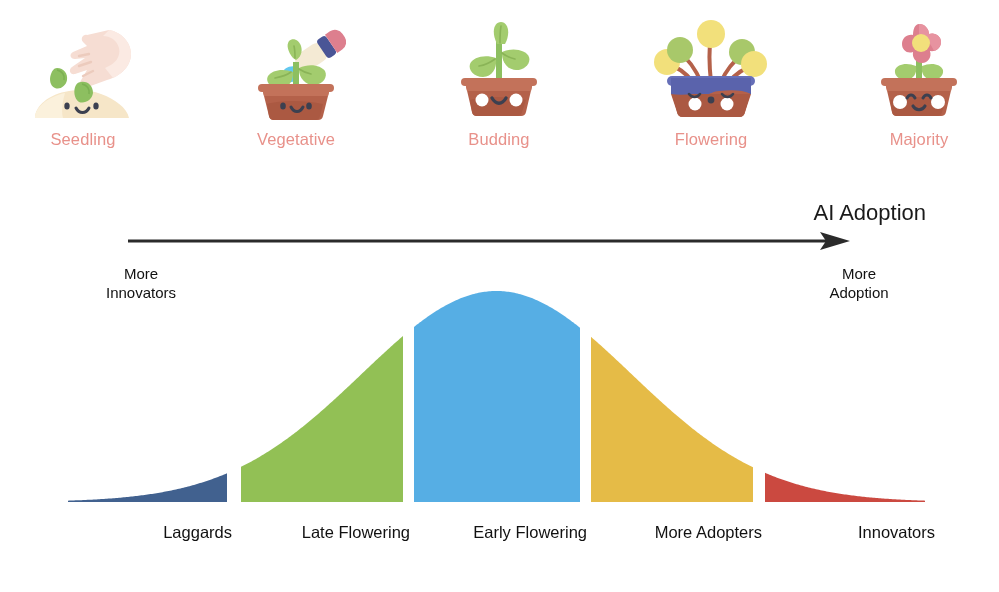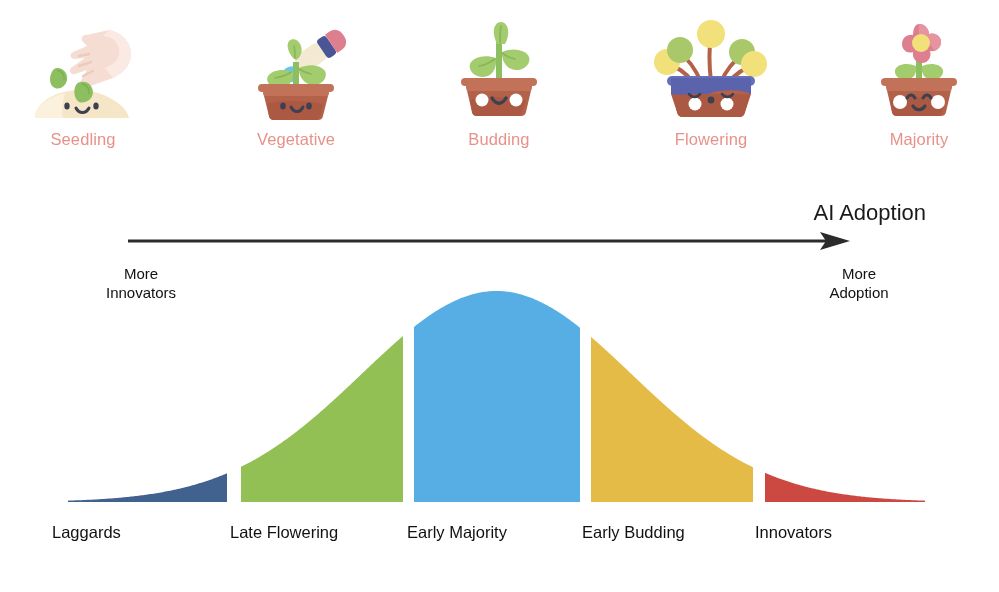--- a/index.html
+++ b/index.html
@@ -40,21 +40,21 @@
   }
   .end-note.left{left:72px;width:138px;}
   .end-note.right{left:790px;width:138px;}
 
   
   .curve{position:absolute;left:0;top:275px;width:999px;height:235px;}
 
   .seg-labels{position:absolute;left:0;top:523px;width:999px;height:32px;}
   .seg-label{
     position:absolute;top:0;
-    font-size:16.5px;color:#111;text-align:left;white-space:nowrap;
+    font-size:16.5px;color:#111;text-align:right;white-space:nowrap;
   }
 </style>
 </head>
 <body>
 
 <div id="stage">
 
   <div class="stage-row">
 
     <div class="growth-stage" id="gs0" style="left: -2px;">
@@ -188,18 +188,18 @@
         <path d="M 241 227 L 241 191.84 L 241.00 191.84 L 242.50 191.10 L 244.00 190.34 L 245.50 189.57 L 247.00 188.79 L 248.50 188.00 L 250.00 187.20 L 251.50 186.39 L 253.00 185.56 L 254.50 184.72 L 256.00 183.88 L 257.50 183.02 L 259.00 182.14 L 260.50 181.26 L 262.00 180.37 L 263.50 179.46 L 265.00 178.54 L 266.50 177.61 L 268.00 176.67 L 269.50 175.72 L 271.00 174.75 L 272.50 173.78 L 274.00 172.79 L 275.50 171.79 L 277.00 170.78 L 278.50 169.76 L 280.00 168.72 L 281.50 167.68 L 283.00 166.62 L 284.50 165.56 L 286.00 164.48 L 287.50 163.39 L 289.00 162.29 L 290.50 161.18 L 292.00 160.06 L 293.50 158.92 L 295.00 157.78 L 296.50 156.63 L 298.00 155.46 L 299.50 154.29 L 301.00 153.10 L 302.50 151.91 L 304.00 150.70 L 305.50 149.49 L 307.00 148.26 L 308.50 147.03 L 310.00 145.79 L 311.50 144.54 L 313.00 143.28 L 314.50 142.01 L 316.00 140.73 L 317.50 139.44 L 319.00 138.15 L 320.50 136.84 L 322.00 135.53 L 323.50 134.22 L 325.00 132.89 L 326.50 131.56 L 328.00 130.22 L 329.50 128.87 L 331.00 127.52 L 332.50 126.16 L 334.00 124.79 L 335.50 123.42 L 337.00 122.05 L 338.50 120.67 L 340.00 119.28 L 341.50 117.89 L 343.00 116.50 L 344.50 115.10 L 346.00 113.69 L 347.50 112.29 L 349.00 110.88 L 350.50 109.47 L 352.00 108.05 L 353.50 106.64 L 355.00 105.22 L 356.50 103.80 L 358.00 102.38 L 359.50 100.96 L 361.00 99.53 L 362.50 98.11 L 364.00 96.69 L 365.50 95.27 L 367.00 93.85 L 368.50 92.43 L 370.00 91.01 L 371.50 89.59 L 373.00 88.18 L 374.50 86.77 L 376.00 85.36 L 377.50 83.96 L 379.00 82.56 L 380.50 81.16 L 382.00 79.77 L 383.50 78.39 L 385.00 77.01 L 386.50 75.63 L 388.00 74.27 L 389.50 72.90 L 391.00 71.55 L 392.50 70.20 L 394.00 68.86 L 395.50 67.53 L 397.00 66.21 L 398.50 64.90 L 400.00 63.60 L 401.50 62.30 L 403.00 61.02 L 403 61.02 L 403 227 Z" fill="#92c055"></path>
         <path d="M 414 227 L 414 51.96 L 414.00 51.96 L 415.50 50.78 L 417.00 49.61 L 418.50 48.45 L 420.00 47.31 L 421.50 46.19 L 423.00 45.08 L 424.50 43.99 L 426.00 42.91 L 427.50 41.85 L 429.00 40.81 L 430.50 39.78 L 432.00 38.77 L 433.50 37.78 L 435.00 36.81 L 436.50 35.85 L 438.00 34.92 L 439.50 34.00 L 441.00 33.11 L 442.50 32.23 L 444.00 31.38 L 445.50 30.54 L 447.00 29.73 L 448.50 28.93 L 450.00 28.16 L 451.50 27.41 L 453.00 26.68 L 454.50 25.97 L 456.00 25.29 L 457.50 24.63 L 459.00 23.99 L 460.50 23.37 L 462.00 22.78 L 463.50 22.21 L 465.00 21.67 L 466.50 21.15 L 468.00 20.65 L 469.50 20.18 L 471.00 19.73 L 472.50 19.31 L 474.00 18.91 L 475.50 18.54 L 477.00 18.19 L 478.50 17.87 L 480.00 17.57 L 481.50 17.30 L 483.00 17.05 L 484.50 16.83 L 486.00 16.64 L 487.50 16.47 L 489.00 16.33 L 490.50 16.21 L 492.00 16.12 L 493.50 16.05 L 495.00 16.01 L 496.50 16.00 L 498.00 16.01 L 499.50 16.05 L 501.00 16.12 L 502.50 16.21 L 504.00 16.33 L 505.50 16.47 L 507.00 16.64 L 508.50 16.83 L 510.00 17.05 L 511.50 17.30 L 513.00 17.57 L 514.50 17.87 L 516.00 18.19 L 517.50 18.54 L 519.00 18.91 L 520.50 19.31 L 522.00 19.73 L 523.50 20.18 L 525.00 20.65 L 526.50 21.15 L 528.00 21.67 L 529.50 22.21 L 531.00 22.78 L 532.50 23.37 L 534.00 23.99 L 535.50 24.63 L 537.00 25.29 L 538.50 25.97 L 540.00 26.68 L 541.50 27.41 L 543.00 28.16 L 544.50 28.93 L 546.00 29.73 L 547.50 30.54 L 549.00 31.38 L 550.50 32.23 L 552.00 33.11 L 553.50 34.00 L 555.00 34.92 L 556.50 35.85 L 558.00 36.81 L 559.50 37.78 L 561.00 38.77 L 562.50 39.78 L 564.00 40.81 L 565.50 41.85 L 567.00 42.91 L 568.50 43.99 L 570.00 45.08 L 571.50 46.19 L 573.00 47.31 L 574.50 48.45 L 576.00 49.61 L 577.50 50.78 L 579.00 51.96 L 580 52.75 L 580 227 Z" fill="#56aee4"></path>
         <path d="M 591 227 L 591 61.87 L 591.00 61.87 L 592.50 63.16 L 594.00 64.46 L 595.50 65.77 L 597.00 67.09 L 598.50 68.42 L 600.00 69.76 L 601.50 71.10 L 603.00 72.45 L 604.50 73.81 L 606.00 75.18 L 607.50 76.55 L 609.00 77.93 L 610.50 79.31 L 612.00 80.70 L 613.50 82.09 L 615.00 83.49 L 616.50 84.90 L 618.00 86.30 L 619.50 87.71 L 621.00 89.12 L 622.50 90.54 L 624.00 91.95 L 625.50 93.37 L 627.00 94.79 L 628.50 96.22 L 630.00 97.64 L 631.50 99.06 L 633.00 100.48 L 634.50 101.90 L 636.00 103.32 L 637.50 104.75 L 639.00 106.16 L 640.50 107.58 L 642.00 109.00 L 643.50 110.41 L 645.00 111.82 L 646.50 113.23 L 648.00 114.63 L 649.50 116.03 L 651.00 117.43 L 652.50 118.82 L 654.00 120.21 L 655.50 121.59 L 657.00 122.97 L 658.50 124.34 L 660.00 125.71 L 661.50 127.07 L 663.00 128.42 L 664.50 129.77 L 666.00 131.11 L 667.50 132.45 L 669.00 133.77 L 670.50 135.09 L 672.00 136.41 L 673.50 137.71 L 675.00 139.01 L 676.50 140.30 L 678.00 141.58 L 679.50 142.85 L 681.00 144.12 L 682.50 145.37 L 684.00 146.62 L 685.50 147.85 L 687.00 149.08 L 688.50 150.30 L 690.00 151.51 L 691.50 152.71 L 693.00 153.89 L 694.50 155.07 L 696.00 156.24 L 697.50 157.40 L 699.00 158.54 L 700.50 159.68 L 702.00 160.81 L 703.50 161.92 L 705.00 163.02 L 706.50 164.12 L 708.00 165.20 L 709.50 166.27 L 711.00 167.33 L 712.50 168.38 L 714.00 169.42 L 715.50 170.44 L 717.00 171.46 L 718.50 172.46 L 720.00 173.45 L 721.50 174.43 L 723.00 175.40 L 724.50 176.35 L 726.00 177.30 L 727.50 178.23 L 729.00 179.15 L 730.50 180.07 L 732.00 180.96 L 733.50 181.85 L 735.00 182.73 L 736.50 183.59 L 738.00 184.44 L 739.50 185.28 L 741.00 186.11 L 742.50 186.93 L 744.00 187.74 L 745.50 188.53 L 747.00 189.31 L 748.50 190.08 L 750.00 190.85 L 751.50 191.59 L 753.00 192.33 L 753 192.33 L 753 227 Z" fill="#e5bb47"></path>
         <path d="M 765 227 L 765 197.84 L 765.00 197.84 L 766.50 198.48 L 768.00 199.11 L 769.50 199.72 L 771.00 200.33 L 772.50 200.93 L 774.00 201.52 L 775.50 202.10 L 777.00 202.66 L 778.50 203.22 L 780.00 203.77 L 781.50 204.30 L 783.00 204.83 L 784.50 205.35 L 786.00 205.86 L 787.50 206.36 L 789.00 206.85 L 790.50 207.33 L 792.00 207.80 L 793.50 208.26 L 795.00 208.72 L 796.50 209.16 L 798.00 209.60 L 799.50 210.03 L 801.00 210.45 L 802.50 210.86 L 804.00 211.26 L 805.50 211.65 L 807.00 212.04 L 808.50 212.42 L 810.00 212.79 L 811.50 213.15 L 813.00 213.51 L 814.50 213.86 L 816.00 214.20 L 817.50 214.53 L 819.00 214.86 L 820.50 215.18 L 822.00 215.49 L 823.50 215.79 L 825.00 216.09 L 826.50 216.38 L 828.00 216.67 L 829.50 216.95 L 831.00 217.22 L 832.50 217.49 L 834.00 217.75 L 835.50 218.00 L 837.00 218.25 L 838.50 218.49 L 840.00 218.73 L 841.50 218.96 L 843.00 219.18 L 844.50 219.41 L 846.00 219.62 L 847.50 219.83 L 849.00 220.03 L 850.50 220.23 L 852.00 220.43 L 853.50 220.62 L 855.00 220.80 L 856.50 220.99 L 858.00 221.16 L 859.50 221.33 L 861.00 221.50 L 862.50 221.66 L 864.00 221.82 L 865.50 221.98 L 867.00 222.13 L 868.50 222.27 L 870.00 222.42 L 871.50 222.56 L 873.00 222.69 L 874.50 222.82 L 876.00 222.95 L 877.50 223.08 L 879.00 223.20 L 880.50 223.32 L 882.00 223.43 L 883.50 223.54 L 885.00 223.65 L 886.50 223.76 L 888.00 223.86 L 889.50 223.96 L 891.00 224.06 L 892.50 224.15 L 894.00 224.24 L 895.50 224.33 L 897.00 224.42 L 898.50 224.50 L 900.00 224.58 L 901.50 224.66 L 903.00 224.74 L 904.50 224.81 L 906.00 224.89 L 907.50 224.96 L 909.00 225.02 L 910.50 225.09 L 912.00 225.15 L 913.50 225.22 L 915.00 225.28 L 916.50 225.34 L 918.00 225.39 L 919.50 225.45 L 921.00 225.50 L 922.50 225.55 L 924.00 225.60 L 925 225.63 L 925 227 Z" fill="#cb4940"></path>
       </g>
   </svg>
 
   <div class="seg-labels">
     <div class="seg-label" id="sl0" style="left: 52px; width: 180px;">Laggards</div>
     <div class="seg-label" id="sl1" style="left: 230px; width: 180px;">Late Flowering</div>
-    <div class="seg-label" id="sl2" style="left: 407px; width: 180px;">Early Majority</div>
-    <div class="seg-label" id="sl3" style="left: 582px; width: 180px;">Early Budding</div>
+    <div class="seg-label" id="sl2" style="left: 407px; width: 180px;">Early Flowering</div>
+    <div class="seg-label" id="sl3" style="left: 582px; width: 180px;">More Adopters</div>
     <div class="seg-label" id="sl4" style="left: 755px; width: 180px;">Innovators</div>
   </div>
 
 </div>
 
 </body></html>

